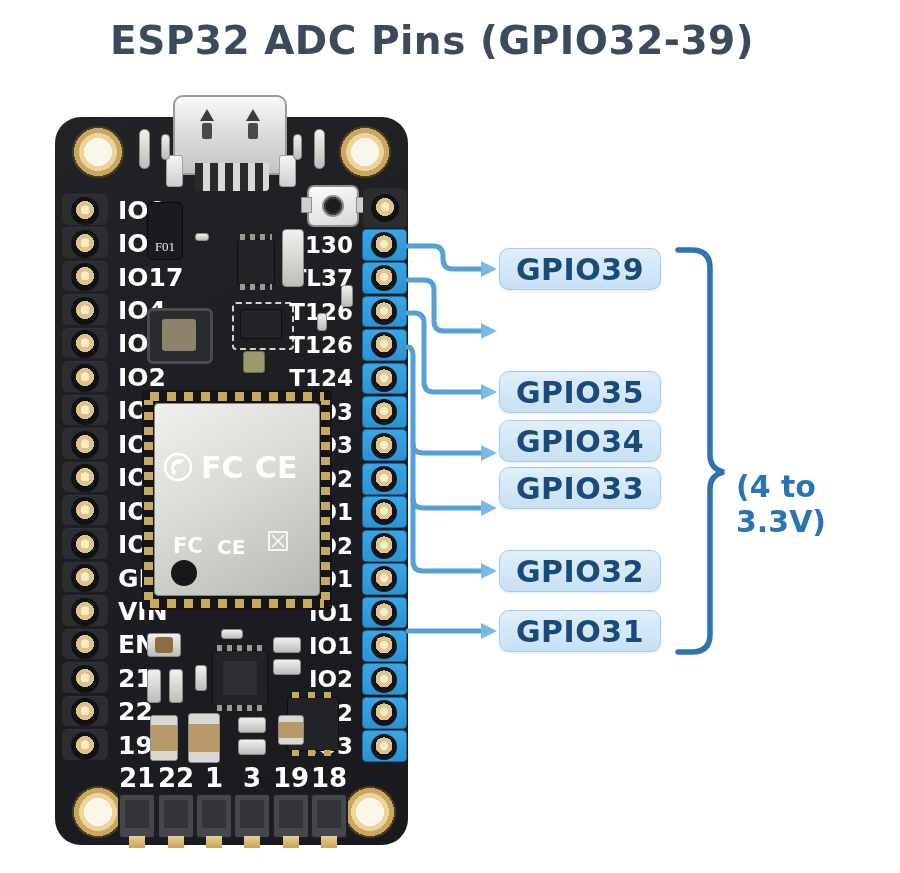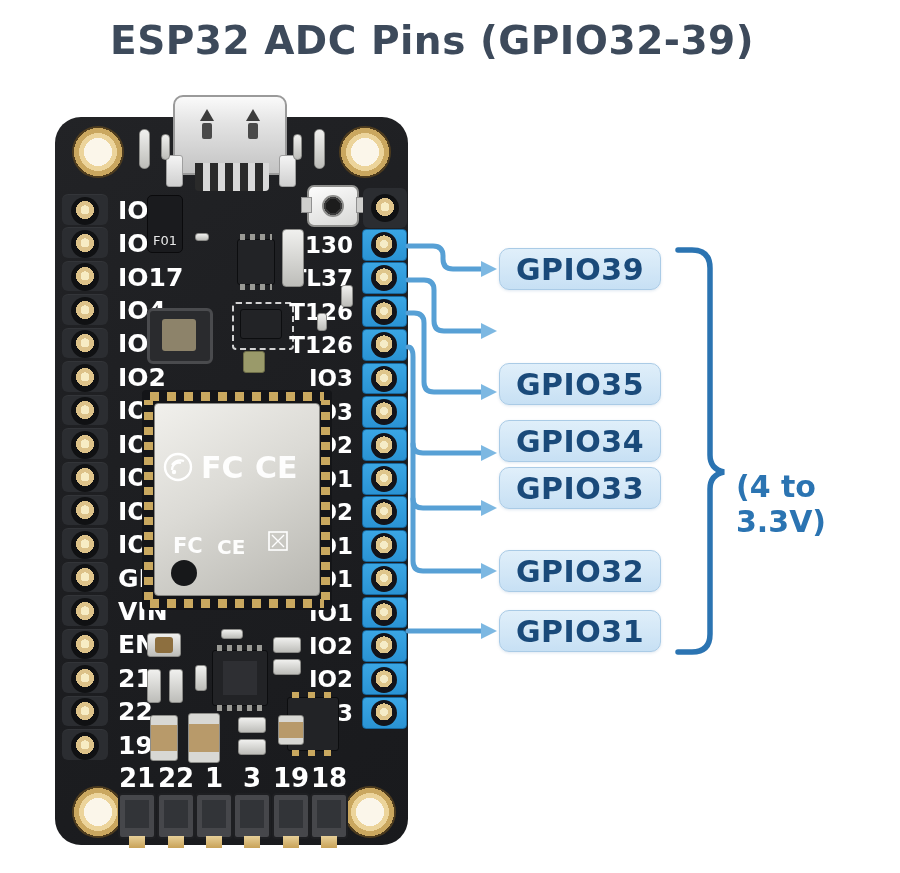--- a/index.html
+++ b/index.html
@@ -65,22 +65,22 @@
           background:linear-gradient(150deg,#f1f0ec 0%,#dbdad5 45%,#b8b7b1 100%);
           border:1px solid #878783;box-sizing:border-box;}
   .mark{position:absolute;color:rgba(255,255,255,0.95);font-weight:700;}
   .dot{position:absolute;left:16px;top:156px;width:26px;height:26px;border-radius:50%;background:#17181a;}
 
   
   .cmp{position:absolute;border-radius:3px;}
   .silver{background:linear-gradient(180deg,#f0f0ee,#bdbdb9);border:1px solid #8b8b88;box-sizing:border-box;}
   .dark-ic{background:#222326;border:1px solid #0c0d0f;box-sizing:border-box;}
   .legs-h{background:repeating-linear-gradient(90deg,#9a9a95 0 5px,transparent 5px 10px);height:6px;}
-  .f01{position:absolute;left:92px;top:78px;width:36px;height:58px;background:#1a1b1e;border:1px solid #0a0a0c;
-       border-radius:5px;color:#e9e9e9;font-size:13px;text-align:center;box-sizing:border-box;}
+  .f01{position:absolute;left:92px;top:85px;width:36px;height:58px;background:#1a1b1e;border:1px solid #0a0a0c;
+       border-radius:5px;color:#e9e9e9;font-size:13px;text-align:center;box-sizing:border-box;font-family:Liberation Serif, serif;}
   .f01 span{position:absolute;bottom:4px;left:0;right:0;}
   .crystal{position:absolute;left:92px;top:191px;width:66px;height:56px;background:#2a2b2e;
        border:3px solid #4a4b4e;border-radius:6px;box-sizing:border-box;}
   .crystal::before{content:"";position:absolute;left:12px;top:8px;width:34px;height:32px;background:#8d836a;
        border-radius:3px;}
   .tan{background:linear-gradient(180deg,#d8d8d4 0 20%,#b89a6a 20% 80%,#d8d8d4 80% 100%);border:1px solid #8d8d89;box-sizing:border-box;}
 
   
   .blabel{position:absolute;transform:translateX(-50%);top:646px;color:#fff;font-size:26px;font-weight:700;}
   .pad{position:absolute;transform:translateX(-50%);top:676px;width:38px;height:46px;background:#46474b;
@@ -262,20 +262,26 @@
           </div>
         </div>
       <div class="rrow">
           <span class="rlabel">T126</span>
           <div class="rcell">
             <span class="hole"></span>
           </div>
         </div>
       <div class="rrow">
           <span class="rlabel">T126</span>
+          <div class="rcell">
+            <span class="hole"></span>
+          </div>
+        </div>
+      <div class="rrow">
+          <span class="rlabel">T124</span>
           <div class="rcell">
             <span class="hole"></span>
           </div>
         </div>
       <div class="rrow">
           <span class="rlabel">IO3</span>
           <div class="rcell">
             <span class="hole"></span>
           </div>
         </div>
@@ -429,21 +435,21 @@
       <path d="M408 313 H414 Q424 313 424 323 V382 Q424 392 434 392 H482" marker-end="url(#arr)"></path>
       <path d="M408 347 Q413 347 413 357 V561 Q413 571 423 571 H482" marker-end="url(#arr)"></path>
       <path d="M413 444 Q413 453 423 453 H482" marker-end="url(#arr)"></path>
       <path d="M413 499 Q413 508 423 508 H482" marker-end="url(#arr)"></path>
       <path d="M408 631 H482" marker-end="url(#arr)"></path>
     </g>
     <path d="M678 250 H692 Q710 250 710 268 V455 Q710 469 724 472 Q710 475 710 489 V634 Q710 652 692 652 H678" fill="none" stroke="#2b74b2" stroke-width="5.5" stroke-linecap="round"></path>
   </svg>
 
   <div class="gpio-box" style="top:248px">GPIO39</div>
-  <div class="gpio-box" style="top:363px">GPIO35</div>
+  <div class="gpio-box" style="top:371px">GPIO35</div>
   <div class="gpio-box" style="top:420px">GPIO34</div>
   <div class="gpio-box" style="top:467px">GPIO33</div>
   <div class="gpio-box" style="top:550px">GPIO32</div>
   <div class="gpio-box" style="top:610px">GPIO31</div>
 
   <div class="adc-range">(4 to 3.3V)</div>
 
 </div>
 
 </body></html>

